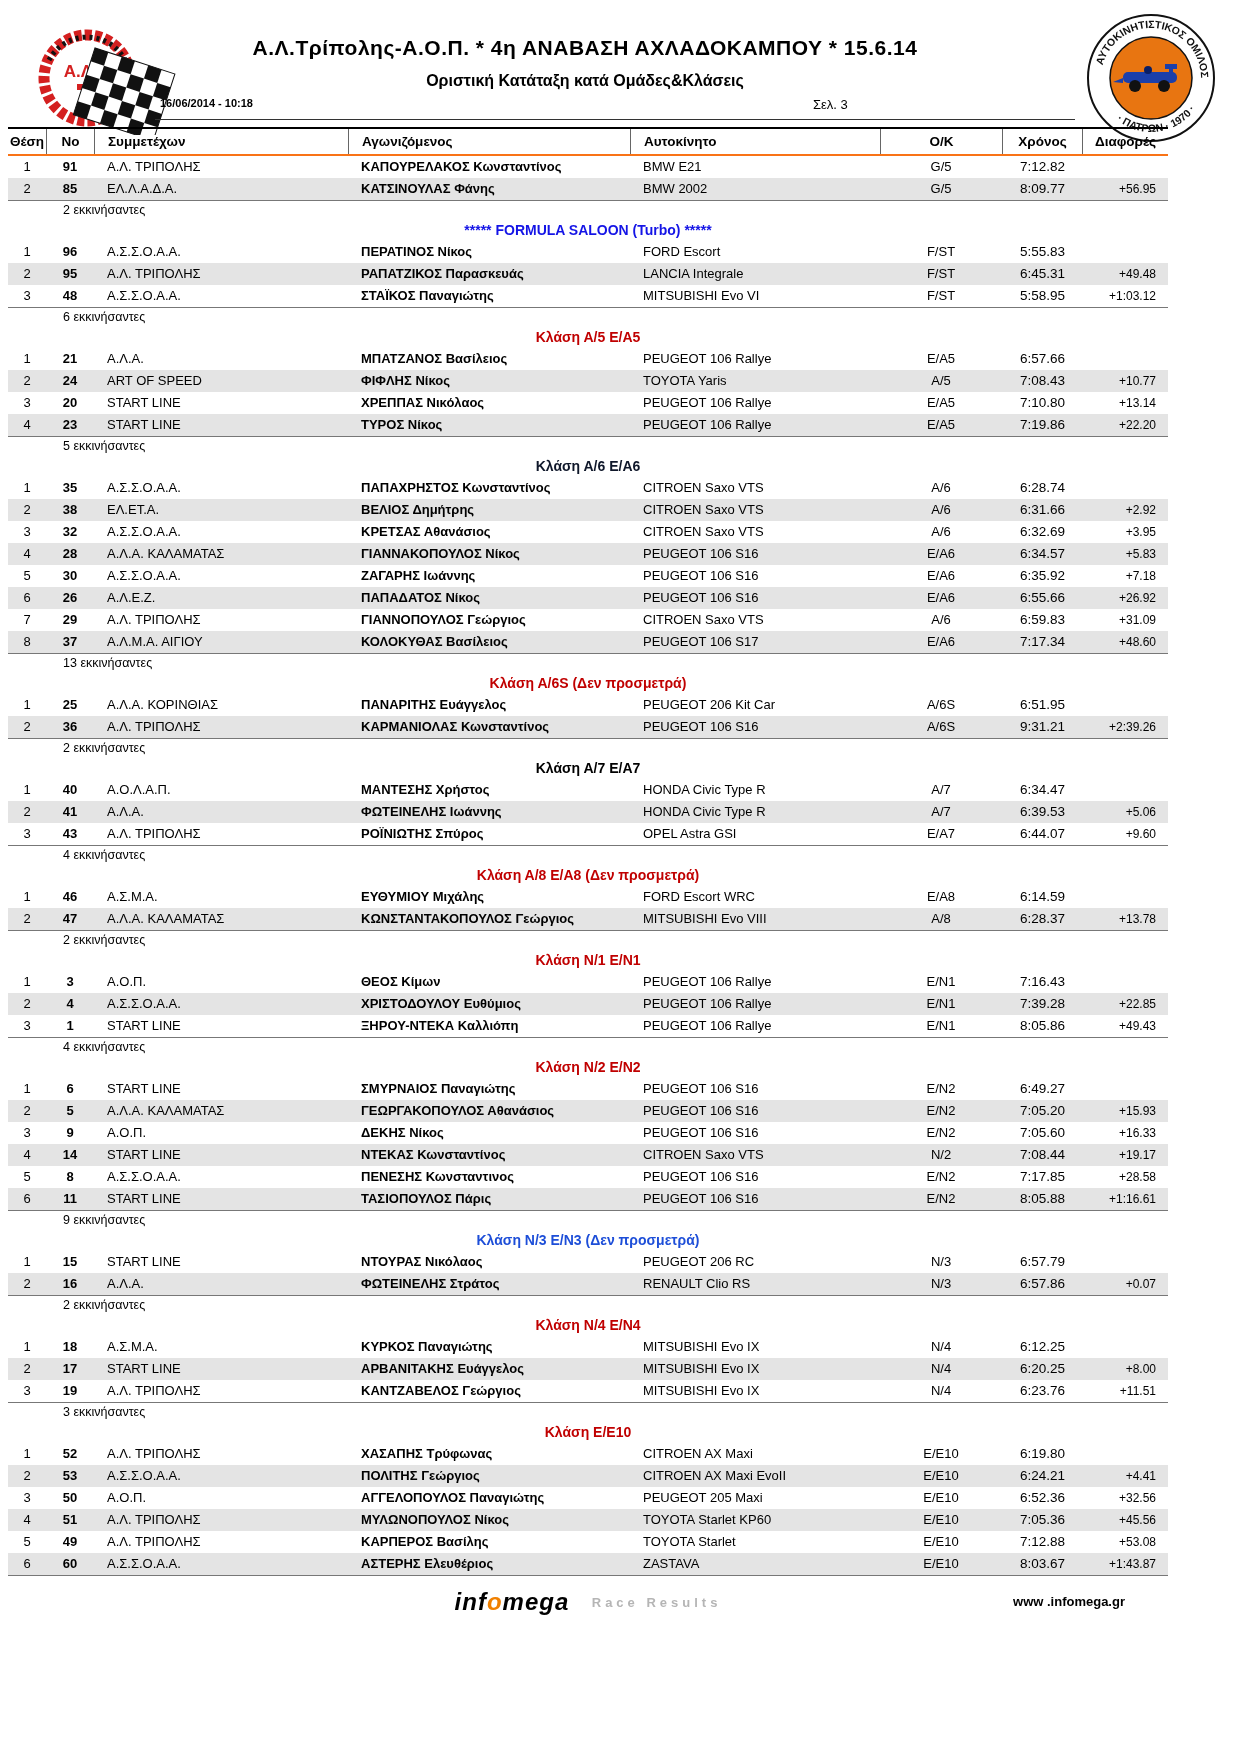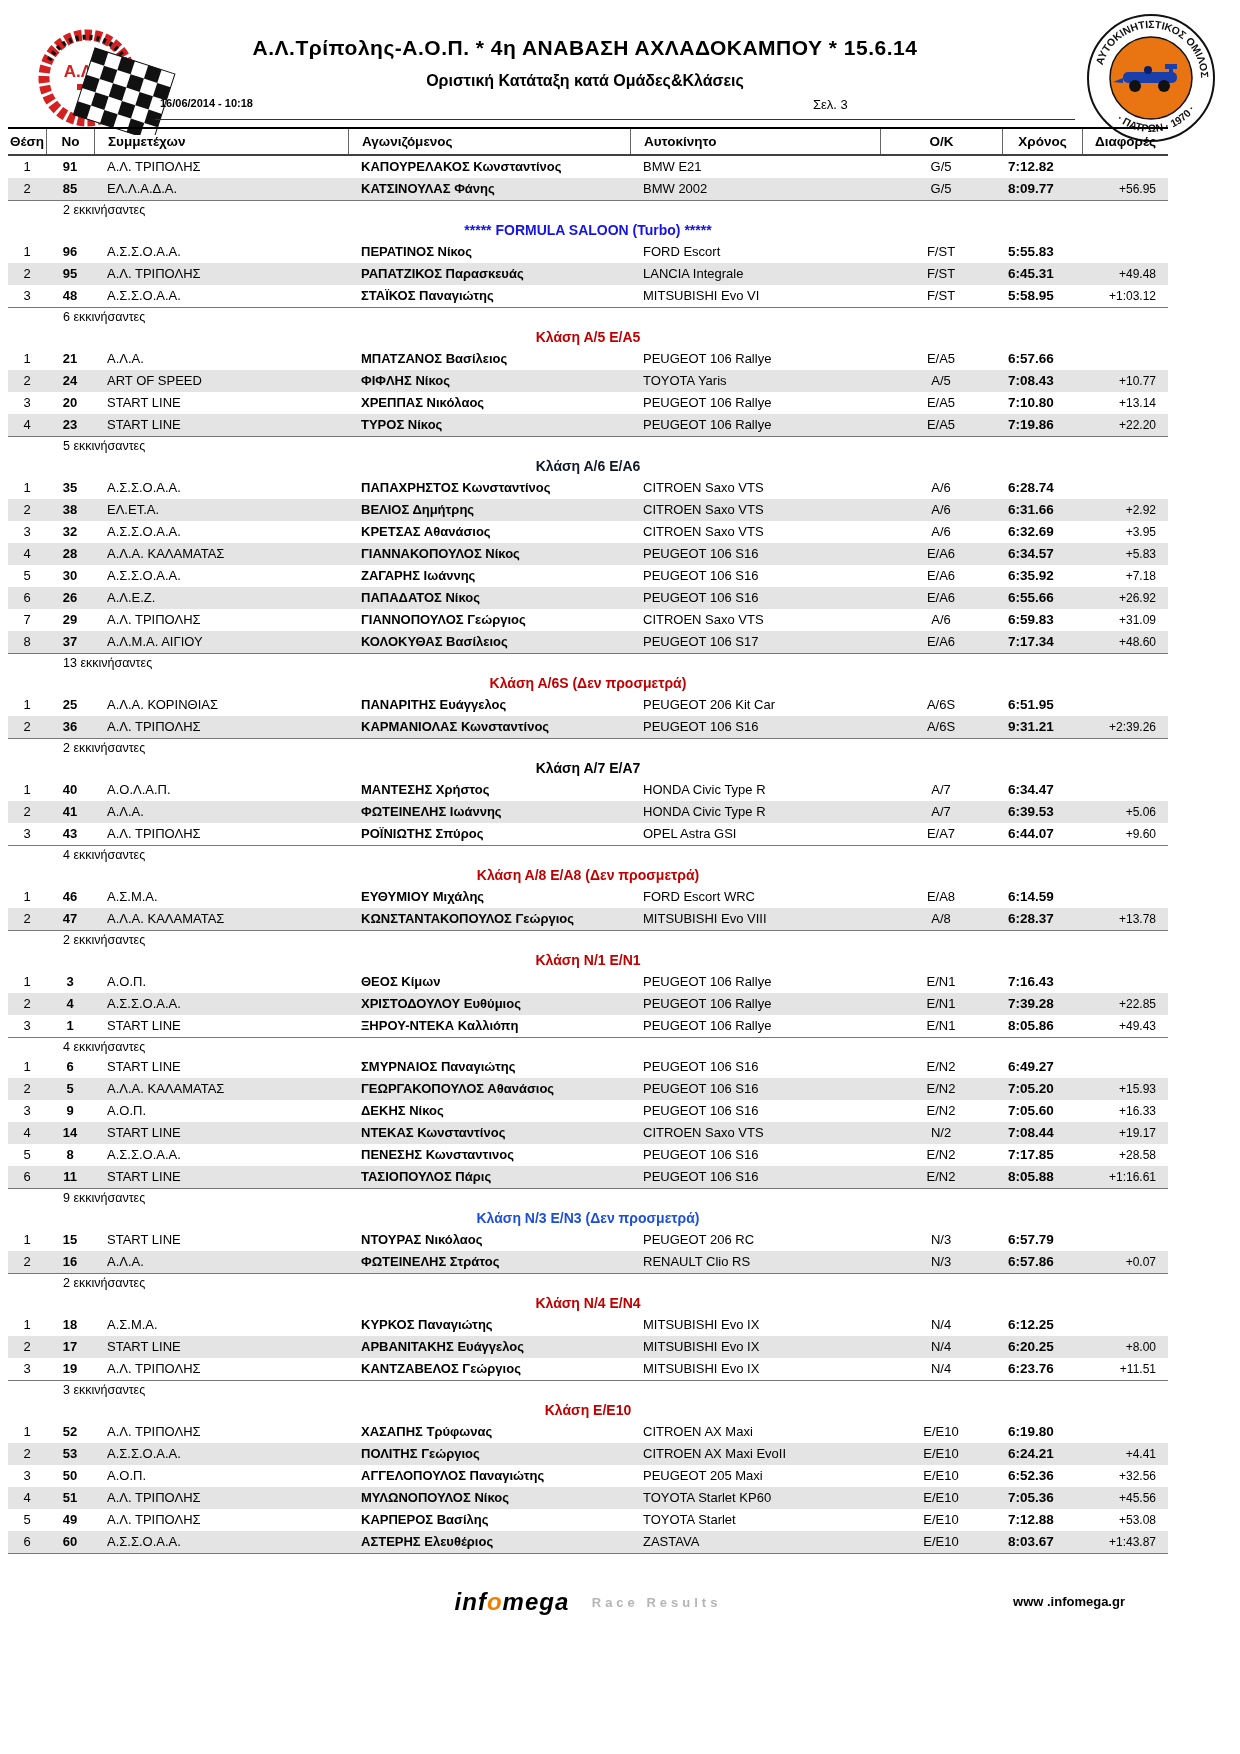--- a/index.html
+++ b/index.html
@@ -11,35 +11,35 @@
   .doc-subtitle{position:absolute;top:72px;left:0;width:1170px;text-align:center;
                 font-size:16px;font-weight:bold;}
   .doc-date{position:absolute;top:97px;left:160px;font-size:11px;font-weight:bold;}
   .doc-page{position:absolute;top:97px;left:813px;font-size:13px;}
   .date-rule{position:absolute;top:119px;left:155px;width:920px;border-top:1px solid #333;}
   .logo-left{position:absolute;top:20px;left:25px;}
   .logo-right{position:absolute;top:12px;left:1085px;}
   
   .content{position:absolute;top:127px;left:8px;width:1160px;}
   .grid{display:grid;grid-template-columns:38px 48px 254px 282px 250px 122px 80px 86px;align-items:center;}
-  .thead{height:25px;line-height:25px;border-top:2px solid #000;border-bottom:2px solid #404040;
+  .thead{height:25px;line-height:25px;border-top:2px solid #000;border-bottom:2px solid #f97316;
          font-weight:bold;font-size:13.5px;}
   .thead .hc{border-left:1px solid #666;height:25px;}
   .thead .hc:first-child{border-left:none;}
   .hc.center{text-align:center;}
   .hc.left{padding-left:13px;}
   .row{height:22px;line-height:22px;font-size:13px;}
   .row.stripe{background:#e4e4e4;}
   .c.pos{text-align:center;}
   .c.no{text-align:center;font-weight:bold;}
   .c.entrant{padding-left:13px;white-space:nowrap;overflow:hidden;}
   .c.driver{padding-left:13px;font-weight:bold;white-space:nowrap;overflow:hidden;}
   .c.car{padding-left:13px;white-space:nowrap;overflow:hidden;}
   .c.ok{text-align:center;}
-  .c.time{padding-left:6px;font-weight:bold;font-size:13.5px;}
+  .c.time{padding-left:6px;font-weight:normal;font-size:13.5px;margin-left:12px;}
   .c.diff{text-align:right;padding-right:12px;font-size:12px;}
   .rows{border-bottom:1px solid #777;}
   .section-title{height:22px;line-height:22px;text-align:center;font-weight:bold;font-size:14px;}
   .starters{height:18px;line-height:18px;padding-left:55px;font-size:12.5px;}
   
   .footer{position:absolute;top:1588px;left:8px;width:1160px;text-align:center;}
   .brand{display:inline-block;font-style:italic;font-weight:bold;font-size:24px;letter-spacing:1px;}
   .brand .o{color:#f08000;}
   .brand-sub{display:inline-block;margin-left:18px;font-weight:bold;font-size:13px;
              letter-spacing:4px;color:#b5b5b5;vertical-align:3px;}
@@ -435,20 +435,21 @@
     <div class="c driver">ΞΗΡΟΥ-ΝΤΕΚΑ Καλλιόπη</div>
     <div class="c car">PEUGEOT 106 Rallye</div>
     <div class="c ok">E/N1</div>
     <div class="c time">8:05.86</div>
     <div class="c diff">+49.43</div>
   </div>
           </div>
     <div class="starters">4 εκκινήσαντες</div>
   </div>
         <div class="section">
+    <div class="section-title" style="color: rgb(192, 0, 0);">Κλάση Ν/2 Ε/Ν2</div>
     <div class="rows grid-rows">
             <div class="row grid">
     <div class="c pos">1</div>
     <div class="c no">6</div>
     <div class="c entrant">START LINE</div>
     <div class="c driver">ΣΜΥΡΝΑΙΟΣ Παναγιώτης</div>
     <div class="c car">PEUGEOT 106 S16</div>
     <div class="c ok">E/N2</div>
     <div class="c time">6:49.27</div>
     <div class="c diff"></div>

